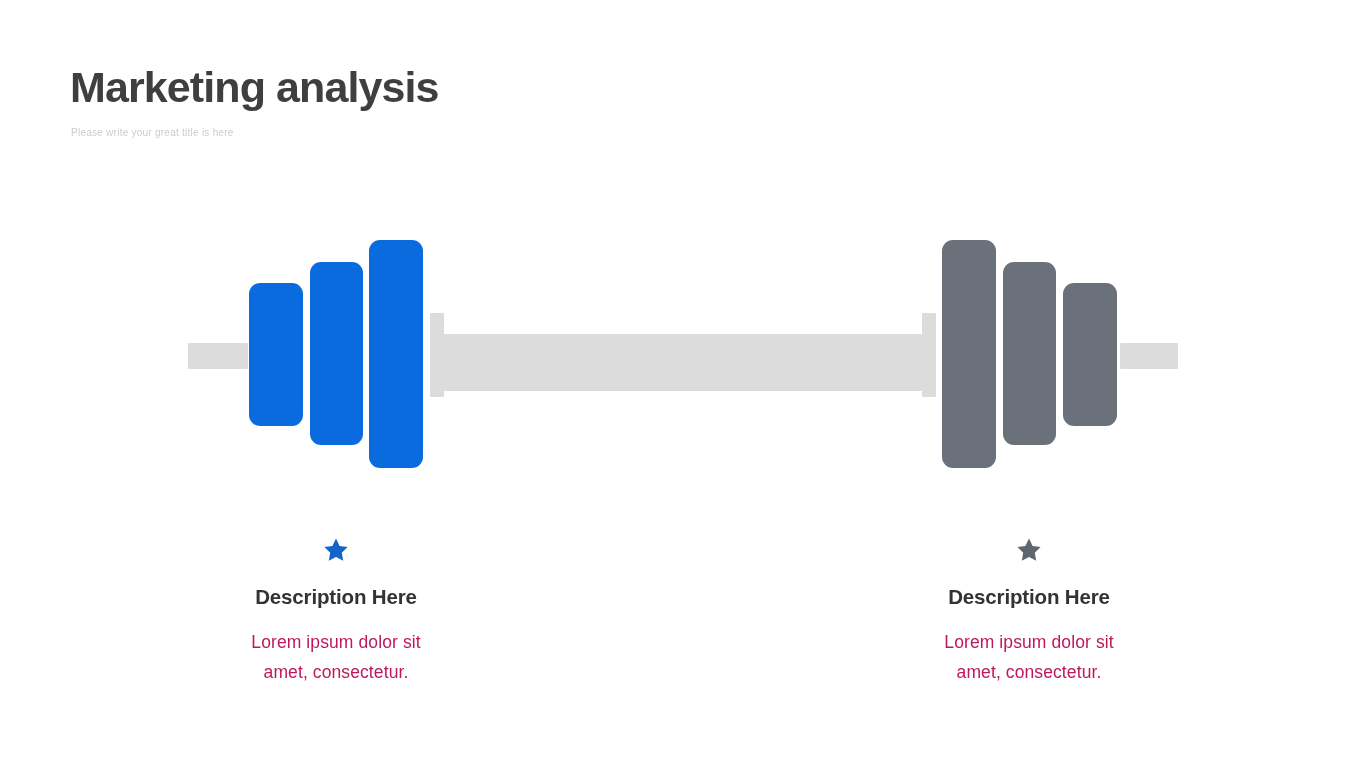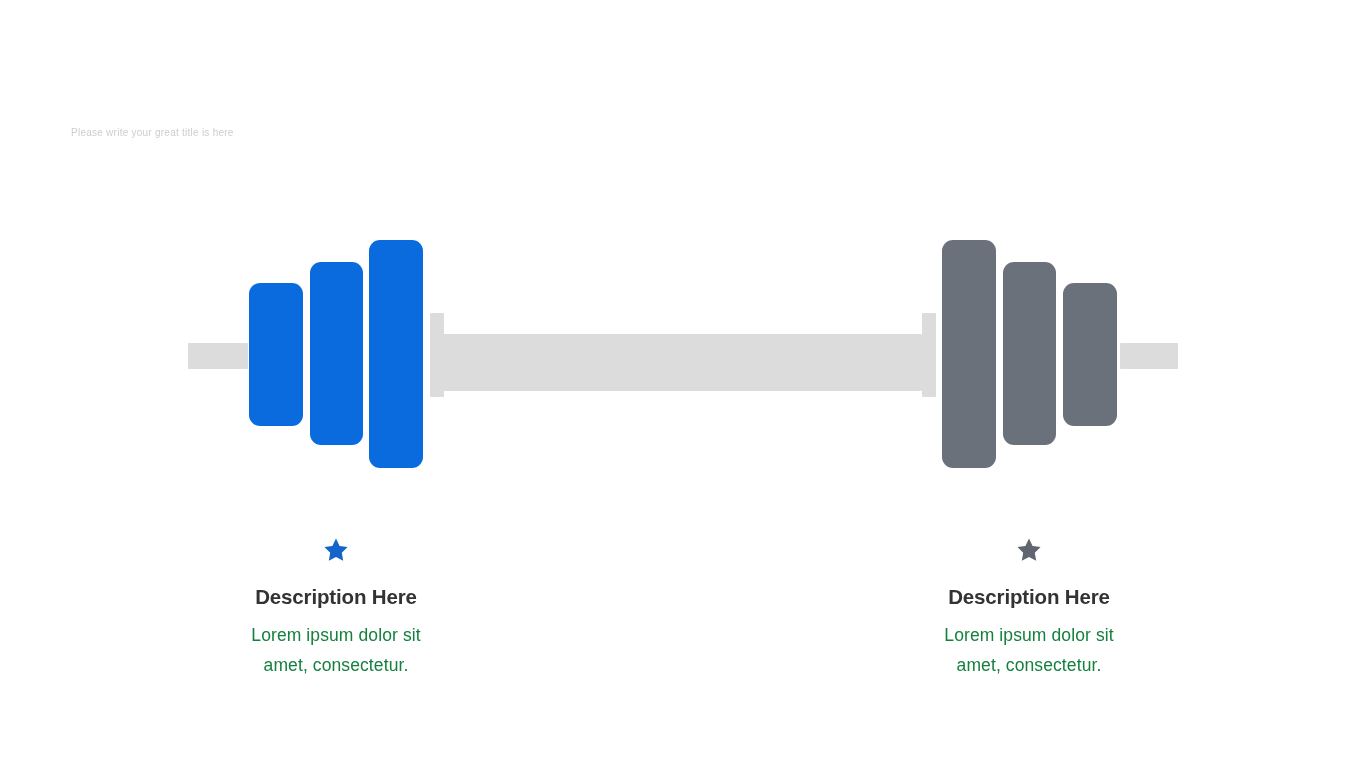--- a/index.html
+++ b/index.html
@@ -56,33 +56,34 @@
   .desc-block { position:absolute; width:300px; text-align:center; }
   .desc-left  { left:186px; top:538px; }
   .desc-right { left:879px; top:538px; }
 
   .star-icon { display:block; margin:0 auto 24px auto; width:24px; height:23px; }
   .star-blue { fill:#1565c8; }
   .star-gray { fill:#5f6670; }
 
   .desc-heading {
     font-size:20.5px; font-weight:bold; color:#333333;
-    letter-spacing:-0.15px; margin-bottom:11px;
+    letter-spacing:-0.15px; margin-bottom:18px;
   }
   .desc-body {
-    font-size:17.5px; font-weight:400; color:#15803d;
+    font-size:17.5px; font-weight:400; color:#be185d;
     line-height:1.72; letter-spacing:0.1px;
     width:196px; margin:0 auto;
   }
 </style>
 </head>
 <body>
 
 <div class="slide">
 
+  <div class="title">Marketing analysis</div>
   <div class="subtitle">Please write your great title is here</div>
 
   <div class="dumbbell">
     <div class="piece endcap endcap-left"></div>
 
     <div class="piece plate plate-blue plate-b1"></div>
     <div class="piece plate plate-blue plate-b2"></div>
     <div class="piece plate plate-blue plate-b3"></div>
 
     <div class="piece collar collar-left"></div>

